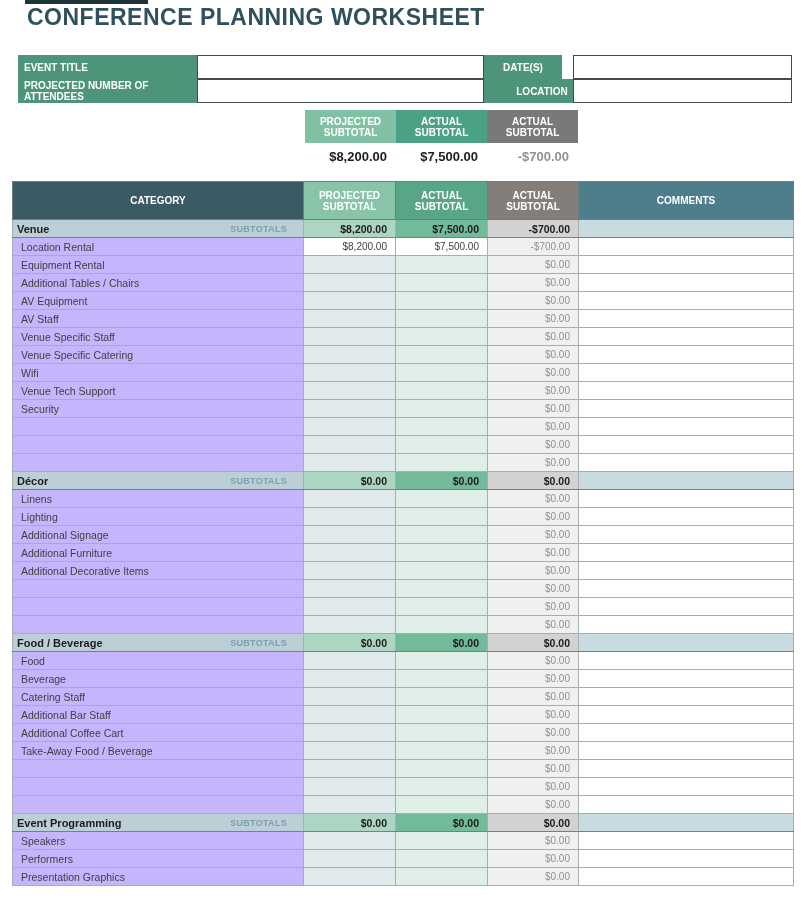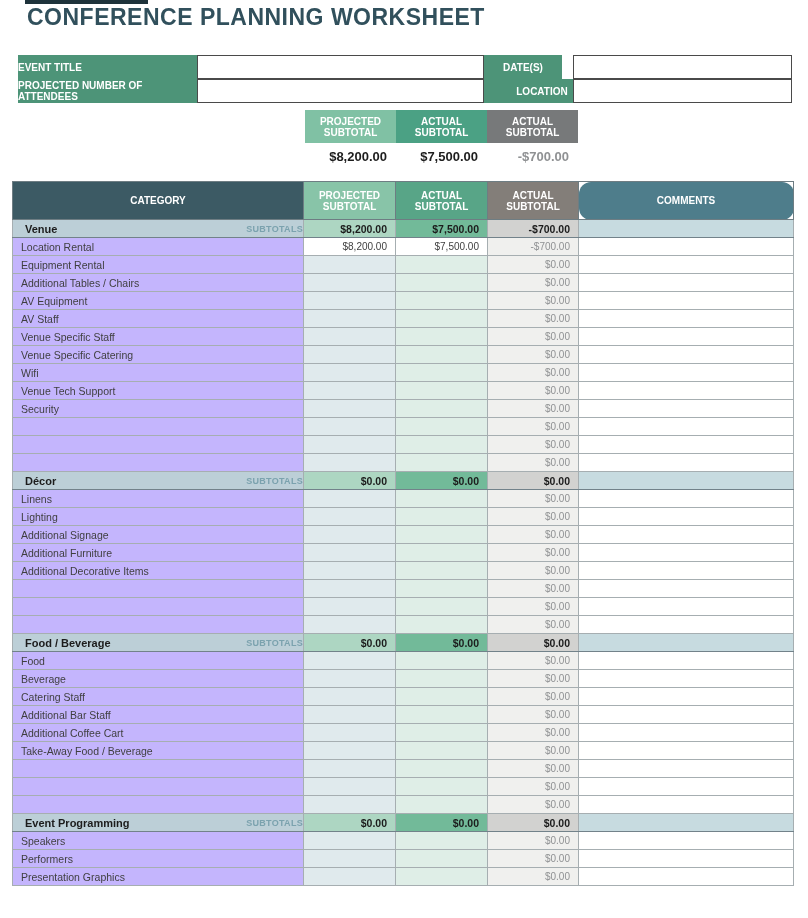--- a/index.html
+++ b/index.html
@@ -10,21 +10,21 @@
   }
   .top-crop{position:absolute;left:25px;top:0;width:123px;height:4px;background:var(--strip);}
   .page-title{
     position:absolute;left:27px;top:4px;margin:0;
     font-size:23px;font-weight:bold;letter-spacing:.5px;color:var(--title);
   }
   
   .info{position:absolute;left:18px;top:55px;width:774px;height:48px;font-size:10px;}
   .info .cell{position:absolute;height:24px;box-sizing:border-box;}
   .info .green{background:var(--green);color:#fff;font-weight:bold;display:flex;align-items:center;}
-  .info .green.left{padding-left:0;}
+  .info .green.left{padding-left:6px;}
   .info .green.center{justify-content:center;}
   .info .input{background:#fff;border:1px solid #4a4a4a;}
   
   .summary-head{position:absolute;left:305px;top:110px;width:273px;height:33px;display:flex;}
   .summary-head .sh{
     width:91px;box-sizing:border-box;display:flex;align-items:center;justify-content:center;
     text-align:center;color:#fff;font-weight:bold;font-size:10px;line-height:11px;padding:0 8px;
   }
   .summary-vals{position:absolute;left:305px;top:143px;width:273px;height:27px;display:flex;}
   .summary-vals .sv{
@@ -39,43 +39,43 @@
     font-size:10.5px;
   }
   table.main col.c-cat{width:291px;} table.main col.c-proj{width:92px;}
   table.main col.c-act{width:92px;} table.main col.c-diff{width:91px;} table.main col.c-com{width:215px;}
   table.main th{
     height:38px;box-sizing:border-box;color:#fff;font-weight:bold;font-size:10px;line-height:11px;
     text-align:center;padding:0 10px;border:1px solid #6e7d83;
   }
   th.h-cat{background:var(--thdark);} th.h-proj{background:var(--thproj);}
   th.h-act{background:var(--thact);} th.h-diff{background:var(--thdiff);}
-  th.h-com{background:var(--thcom);border-radius:12px;}
+  th.h-com{background:var(--thcom);}
   table.main td{
     height:18px;box-sizing:border-box;border:1px solid #a6aeb1;overflow:hidden;white-space:nowrap;
     padding:0;
   }
   td .pad-l{padding-left:8px;} 
   .money{display:block;text-align:right;padding-right:8px;color:#8f9193;font-size:10px;}
   .money.dark{color:#3f3f3f;}
   tr.item td.t-item{color:#3f3f3f;background:#c4b5fd;}
   tr.item td.t-proj{background:var(--cellproj);}
   tr.item td.t-act{background:var(--cellact);}
   tr.item td.t-diff{background:var(--celldiff);}
   tr.item td.t-com{background:#fff;}
   tr.item.filled td.t-proj, tr.item.filled td.t-act{background:#fff;}
   tr.section td{border-top:1px solid #72828a;border-bottom:1px solid #72828a;}
   tr.section td.t-cat{background:var(--secbg);}
   tr.section td.t-proj{background:var(--secproj);}
   tr.section td.t-act{background:var(--secact);}
   tr.section td.t-diff{background:var(--secdiff);}
   tr.section td.t-com{background:var(--seccom);}
   tr.section .sec-line{display:flex;justify-content:space-between;align-items:center;}
-  tr.section .sec-name{font-weight:bold;color:#1c1c1c;font-size:11px;padding-left:12px;}
-  tr.section .sec-sub{font-weight:bold;color:#7ba2ae;font-size:9px;padding-right:0;letter-spacing:.3px;}
+  tr.section .sec-name{font-weight:bold;color:#1c1c1c;font-size:11px;padding-left:4px;}
+  tr.section .sec-sub{font-weight:bold;color:#7ba2ae;font-size:9px;padding-right:16px;letter-spacing:.3px;}
   tr.section .money{font-weight:bold;color:#1c1c1c;font-size:10.5px;}
 </style>
 </head>
 <body>
 
 <div class="top-crop"></div>
 
 <h1 class="page-title">CONFERENCE PLANNING WORKSHEET</h1>
 
 <div class="info">

